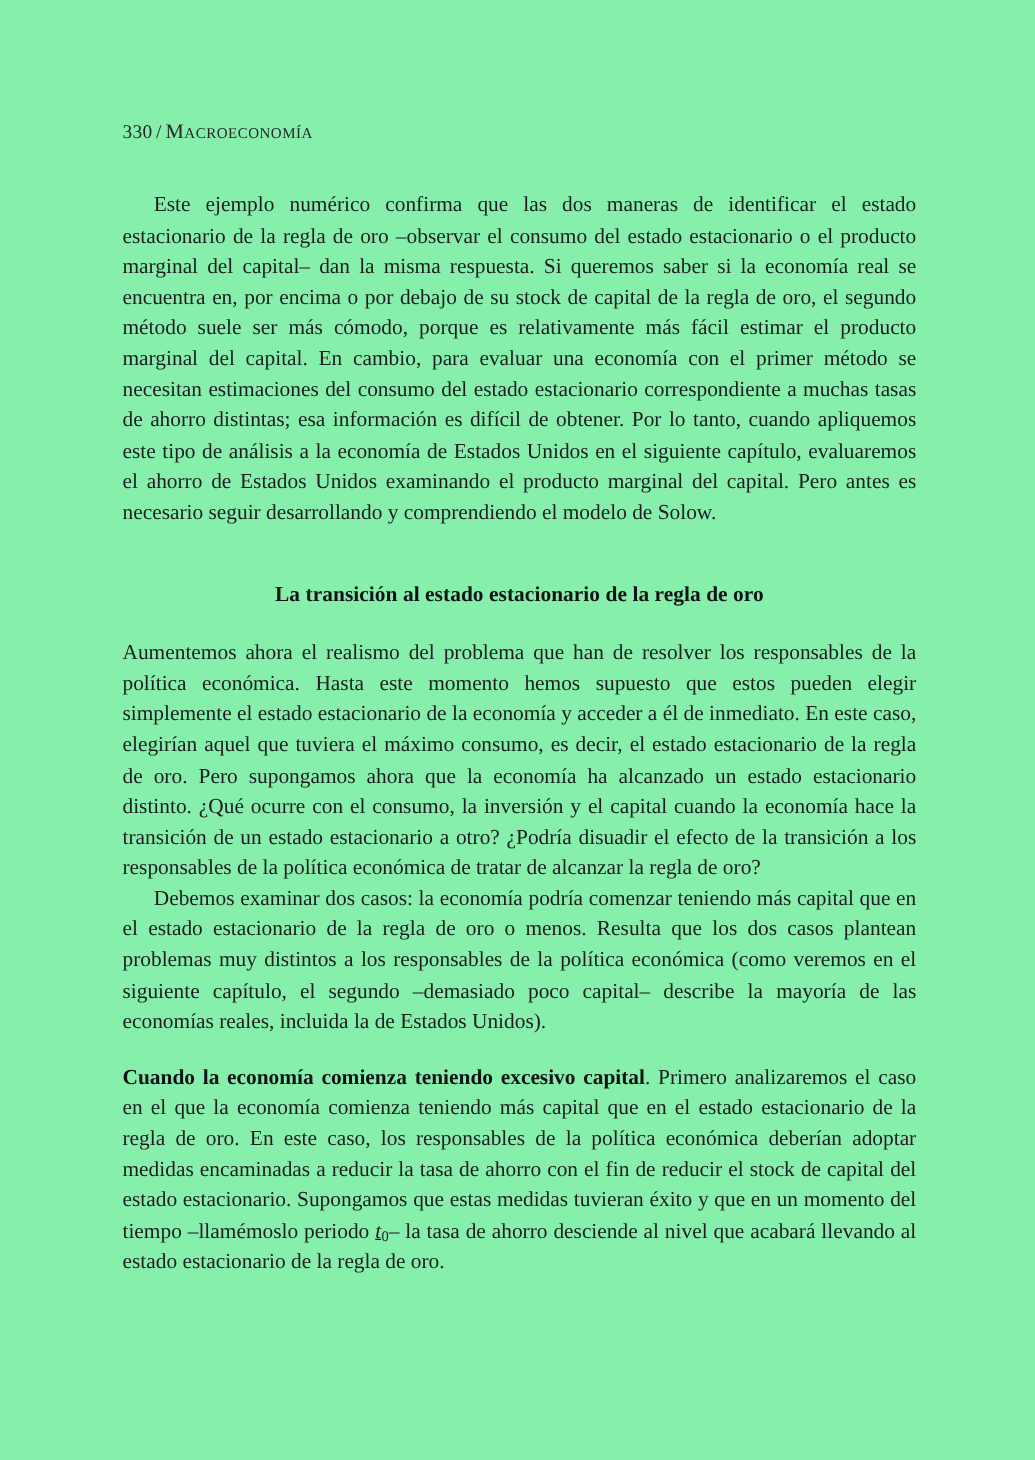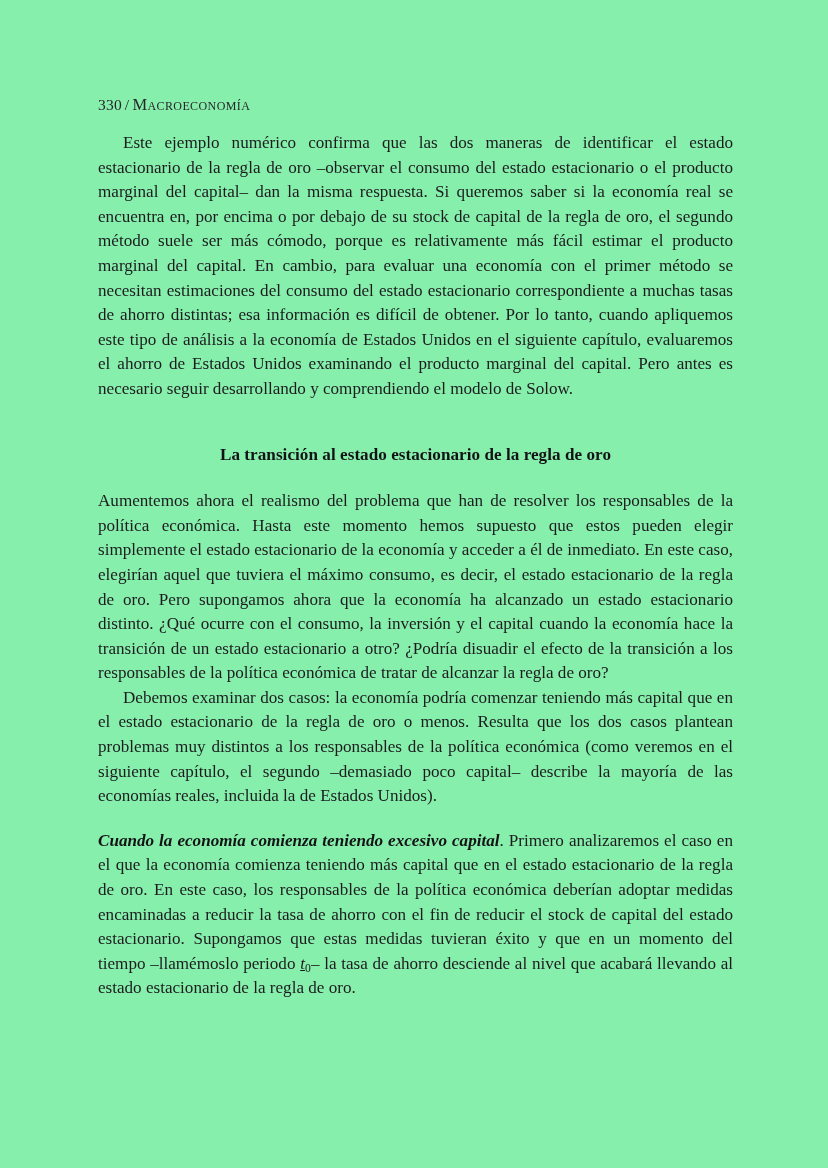--- a/index.html
+++ b/index.html
@@ -43,21 +43,21 @@
   .running-header .book-title {
     font-variant-caps: small-caps;
     font-size: 16.5px;
     letter-spacing: 0.4px;
   }
 
   
   .text-column {
     position: absolute;
     left: 98px;
-    top: 131px;
+    top: 152px;
     width: 635px;
   }
 
   p.body-par {
     margin: 0;
     font-size: 17.1px;
     line-height: 24.6px;
     text-align: justify;
     text-justify: inter-word;
     color: #1c1c1e;
@@ -88,21 +88,20 @@
     line-height: 24.6px;
     font-weight: bold;
     text-align: center;
     color: #131316;
     letter-spacing: 0.05px;
   }
 
   .run-in-heading {
     font-weight: bold;
     color: #131316;
-    font-style: italic;
   }
 
   
   .var {
     font-style: italic;
     text-decoration: underline;
   }
   .var sub {
     font-style: normal;
     font-size: 0.68em;

